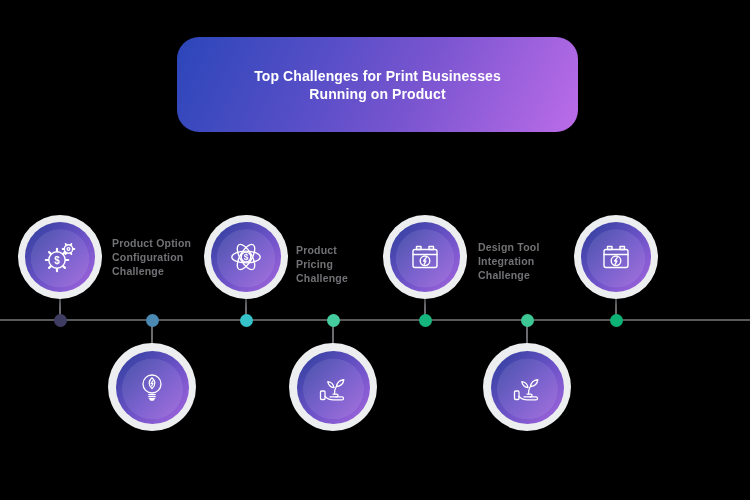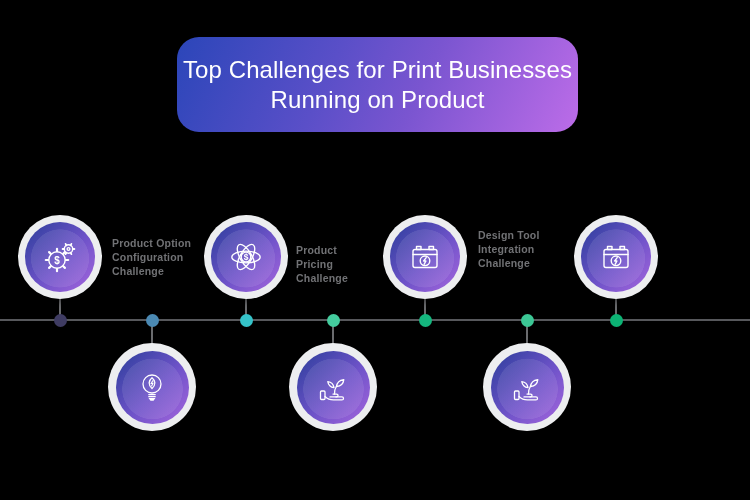--- a/index.html
+++ b/index.html
@@ -19,22 +19,22 @@
     left: 177px; top: 37px;
     width: 401px; height: 95px;
     border-radius: 22px;
     background: linear-gradient(115deg, #2B46B9 0%, #5A4FC8 38%, #7A55D0 60%, #BC6CE8 100%);
     display: flex; flex-direction: column;
     align-items: center; justify-content: center;
     gap: 2px;
   }
   .banner .title-line {
     color: #FFFFFF;
-    font-size: 24px;
-    font-weight: 400;
+    font-size: 14px;
+    font-weight: 700;
     white-space: nowrap;
     letter-spacing: 0.1px;
   }
 
   
   .timeline-line {
     position: absolute;
     left: 0; top: 319px;
     width: 750px; height: 2px;
     background: #57585C;
@@ -77,21 +77,21 @@
   .node-label {
     position: absolute;
     color: #717275;
     font-size: 10.5px;
     font-weight: 700;
     line-height: 14px;
     letter-spacing: 0.2px;
   }
   .label-1 { left: 112px; top: 236px; width: 96px; }
   .label-2 { left: 296px; top: 243px; width: 70px; }
-  .label-3 { left: 478px; top: 228px; width: 85px; }
+  .label-3 { left: 478px; top: 240px; width: 85px; }
   .label-4 { left: 663px; top: 240px; width: 87px; }
 
   
   .t1 { left: 18px; }  .t2 { left: 204px; } .t3 { left: 383px; } .t4 { left: 574px; }
   
   .b1 { left: 108px; } .b2 { left: 289px; } .b3 { left: 483px; }
 
   .stem-t { top: 297px; height: 23px; }
   .stem-b { top: 321px; height: 23px; }
   .sx1 { left: 59px; } .sx2 { left: 245px; } .sx3 { left: 424px; } .sx4 { left: 615px; }

